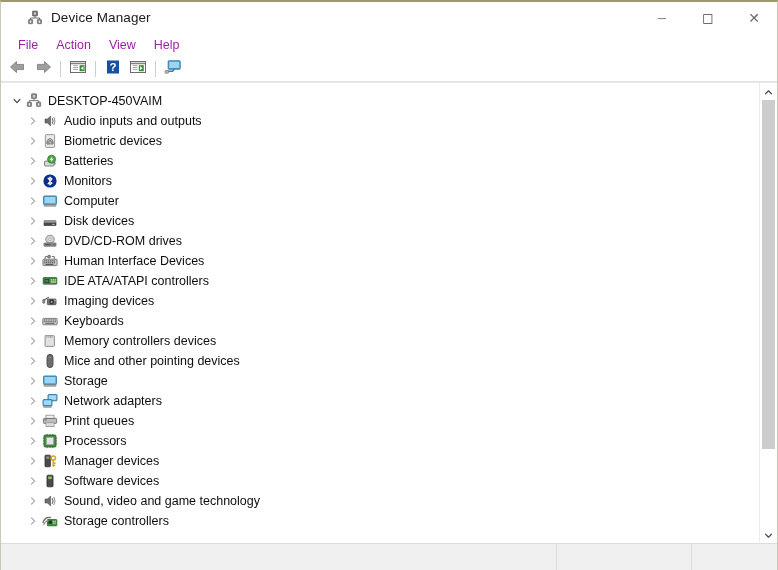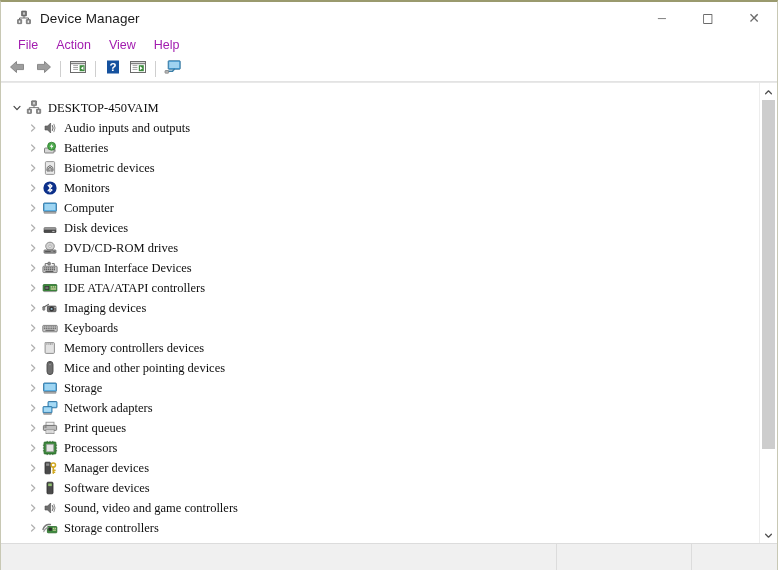--- a/index.html
+++ b/index.html
@@ -33,22 +33,22 @@
   #titlebar {
     height: 32px;
     min-height: 32px;
     display: flex;
     align-items: center;
     background: #ffffff;
     position: relative;
   }
   #title-left {
     display: flex;
-    align-items: center;
-    padding-left: 15px;
+    align-items: flex-start;
+    padding-left: 26px;
     gap: 8px;
   }
   .app-icon {
     width: 16px;
     height: 16px;
     position: relative;
     flex: none;
   }
   .title-text {
     font-size: 13.5px;
@@ -134,24 +134,23 @@
   #content {
     flex: 1;
     display: flex;
     position: relative;
     background: #ffffff;
     border-top: 1px solid #e8e8e8;
     overflow: hidden;
   }
   #tree {
     flex: 1;
-    padding-top: 15px;
+    padding-top: 8px;
     overflow: hidden;
     position: relative;
-    font-family: Liberation Serif, serif;
   }
   .row {
     height: 20px;
     display: flex;
     align-items: center;
     cursor: default;
     white-space: nowrap;
   }
   .row.root { padding-left: 8px; }
   .row.child { padding-left: 24px; }
@@ -401,45 +400,45 @@
       </div>
 
       <div class="row child">
         <span class="twisty">
           <svg width="10" height="10" viewBox="0 0 10 10">
               <path d="M3.6 2 L6.8 5 L3.6 8" fill="none" stroke="#b0b0b0" stroke-width="1.2" stroke-linecap="round" stroke-linejoin="round"></path>
             </svg>
         </span>
         <span class="row-icon">
           <svg width="16" height="16" viewBox="0 0 16 16">
-            <rect x="2.5" y="8" width="9.5" height="5" rx="0.8" fill="#d6d6d6" stroke="#6a6a6a" stroke-width="0.8"></rect>
-            <rect x="12" y="9.3" width="1.6" height="2.4" fill="#8a8a8a"></rect>
-            <circle cx="9.6" cy="6.2" r="4" fill="#4aa84a" stroke="#2f7a2f" stroke-width="0.8"></circle>
-            <path d="M10.4 3.4 L7.7 6.7 L9.5 6.7 L8.8 9.2 L11.6 5.8 L9.8 5.8 Z" fill="#ffffff"></path>
-          </svg>
-        </span>
-        <span class="row-label">Batteries</span>
-      </div>
-
-      <div class="row child">
-        <span class="twisty">
-          <svg width="10" height="10" viewBox="0 0 10 10">
-              <path d="M3.6 2 L6.8 5 L3.6 8" fill="none" stroke="#b0b0b0" stroke-width="1.2" stroke-linecap="round" stroke-linejoin="round"></path>
-            </svg>
-        </span>
-        <span class="row-icon">
-          <svg width="16" height="16" viewBox="0 0 16 16">
             <rect x="3.4" y="1.6" width="9.2" height="12.8" rx="1" fill="#e9e9e9" stroke="#8c8c8c" stroke-width="0.9"></rect>
             <path d="M5.6 11.6 Q5.2 8 8 7 Q10.8 8 10.4 11.6" fill="none" stroke="#5d5d5d" stroke-width="0.85"></path>
             <path d="M6.7 11.6 Q6.5 9 8 8.4 Q9.5 9 9.3 11.6" fill="none" stroke="#5d5d5d" stroke-width="0.85"></path>
             <path d="M7.8 11.6 Q7.8 10 8.1 9.8" fill="none" stroke="#5d5d5d" stroke-width="0.85"></path>
             <path d="M4.7 10.6 Q4.4 6.4 8 5.5 Q11.6 6.4 11.3 10.6" fill="none" stroke="#5d5d5d" stroke-width="0.85"></path>
           </svg>
         </span>
         <span class="row-label">Biometric devices</span>
+      </div>
+
+      <div class="row child">
+        <span class="twisty">
+          <svg width="10" height="10" viewBox="0 0 10 10">
+              <path d="M3.6 2 L6.8 5 L3.6 8" fill="none" stroke="#b0b0b0" stroke-width="1.2" stroke-linecap="round" stroke-linejoin="round"></path>
+            </svg>
+        </span>
+        <span class="row-icon">
+          <svg width="16" height="16" viewBox="0 0 16 16">
+            <rect x="2.5" y="8" width="9.5" height="5" rx="0.8" fill="#d6d6d6" stroke="#6a6a6a" stroke-width="0.8"></rect>
+            <rect x="12" y="9.3" width="1.6" height="2.4" fill="#8a8a8a"></rect>
+            <circle cx="9.6" cy="6.2" r="4" fill="#4aa84a" stroke="#2f7a2f" stroke-width="0.8"></circle>
+            <path d="M10.4 3.4 L7.7 6.7 L9.5 6.7 L8.8 9.2 L11.6 5.8 L9.8 5.8 Z" fill="#ffffff"></path>
+          </svg>
+        </span>
+        <span class="row-label">Batteries</span>
       </div>
 
       <div class="row child">
         <span class="twisty">
           <svg width="10" height="10" viewBox="0 0 10 10">
               <path d="M3.6 2 L6.8 5 L3.6 8" fill="none" stroke="#b0b0b0" stroke-width="1.2" stroke-linecap="round" stroke-linejoin="round"></path>
             </svg>
         </span>
         <span class="row-icon">
           <svg width="16" height="16" viewBox="0 0 16 16">
@@ -760,21 +759,21 @@
               <path d="M3.6 2 L6.8 5 L3.6 8" fill="none" stroke="#b0b0b0" stroke-width="1.2" stroke-linecap="round" stroke-linejoin="round"></path>
             </svg>
         </span>
         <span class="row-icon">
           <svg width="16" height="16" viewBox="0 0 16 16">
             <path d="M3 6 L5.6 6 L8.6 3 L8.6 13 L5.6 10 L3 10 Z" fill="#6e6e6e" stroke="#4d4d4d" stroke-width="0.6"></path>
             <path d="M10.3 5.6 Q11.9 8 10.3 10.4" stroke="#6e6e6e" stroke-width="1.1" fill="none" stroke-linecap="round"></path>
             <path d="M12 4.2 Q14.3 8 12 11.8" stroke="#8c8c8c" stroke-width="1" fill="none" stroke-linecap="round"></path>
           </svg>
         </span>
-        <span class="row-label">Sound, video and game controllers</span>
+        <span class="row-label">Sound, video and game technology</span>
       </div>
 
       <div class="row child">
         <span class="twisty">
           <svg width="10" height="10" viewBox="0 0 10 10">
               <path d="M3.6 2 L6.8 5 L3.6 8" fill="none" stroke="#b0b0b0" stroke-width="1.2" stroke-linecap="round" stroke-linejoin="round"></path>
             </svg>
         </span>
         <span class="row-icon">
           <svg width="16" height="16" viewBox="0 0 16 16">

